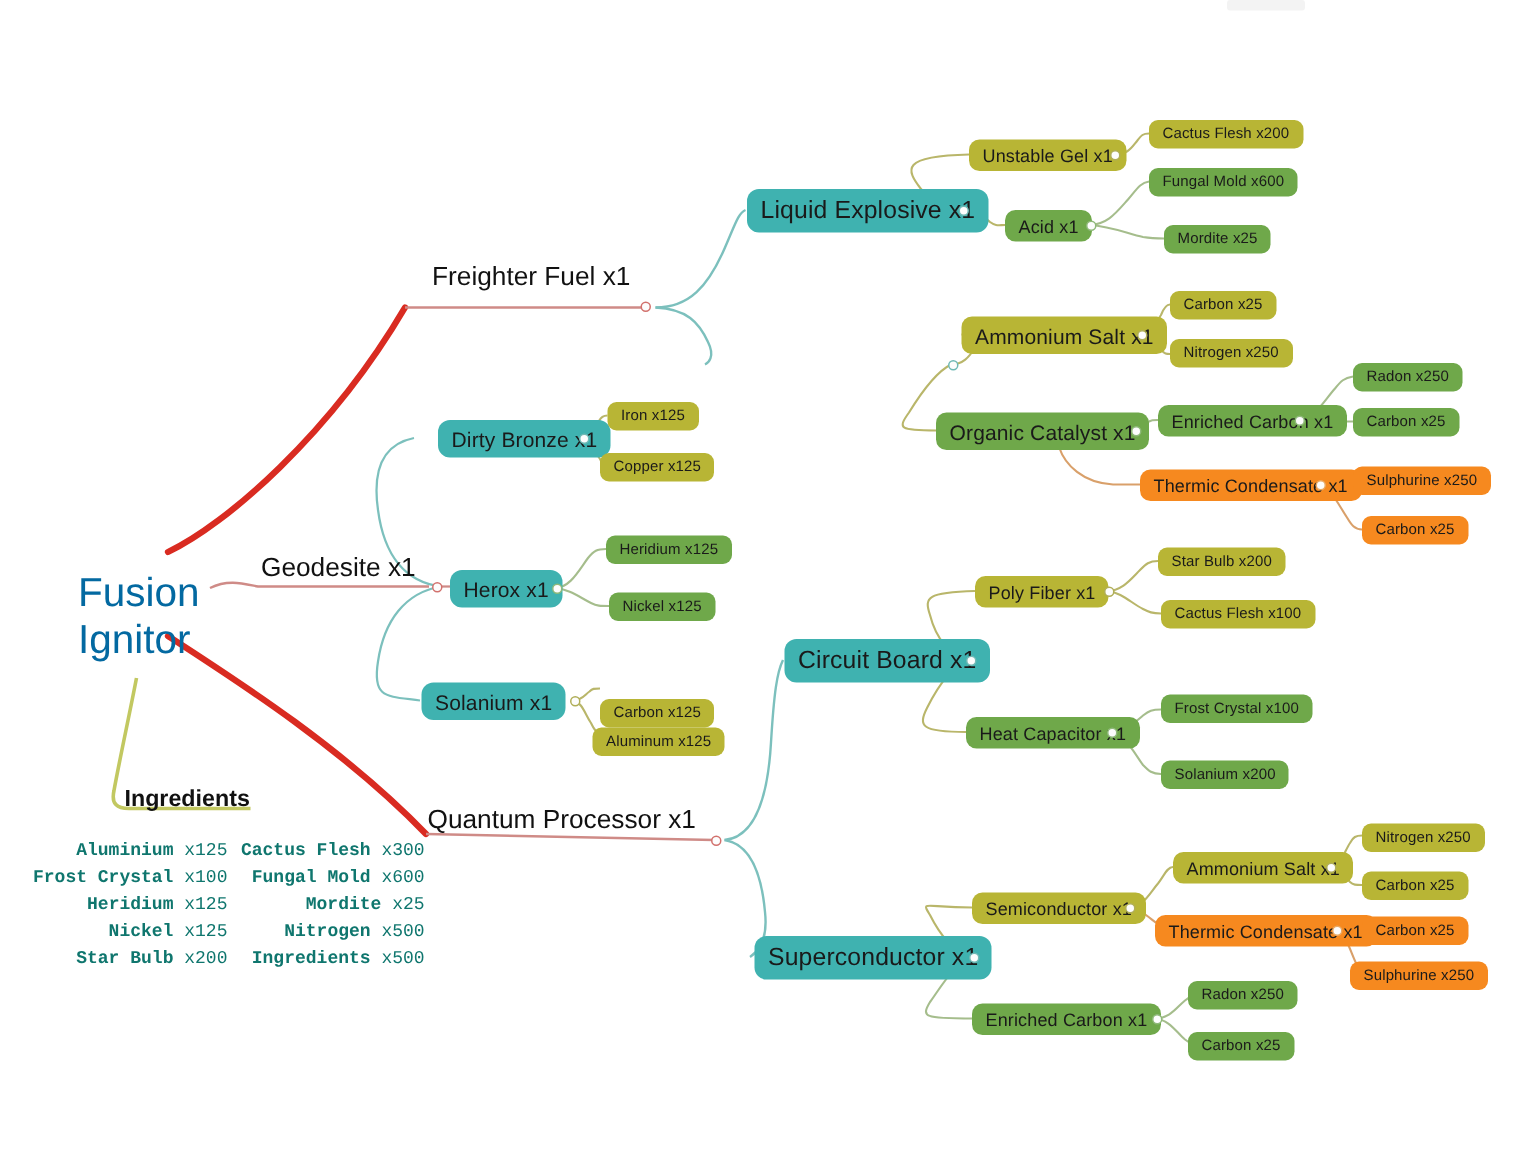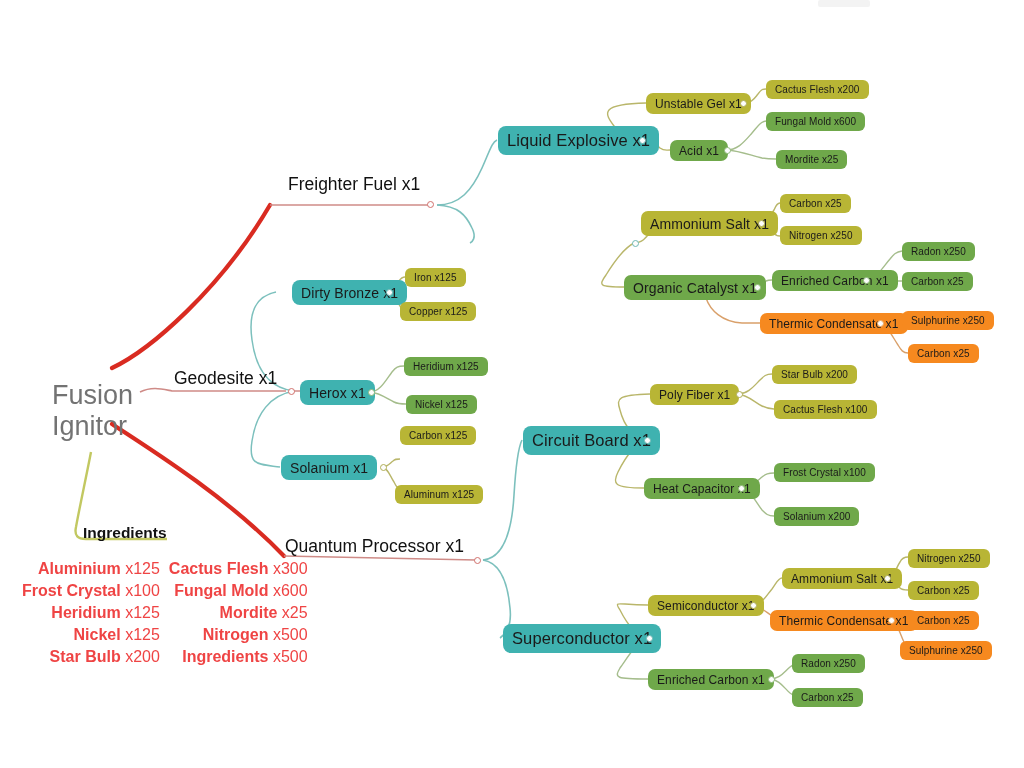--- a/index.html
+++ b/index.html
@@ -34,40 +34,41 @@
   
   .t-l1{font-size:16.5px;height:29px;}
   .t-l2{font-size:14px;height:25px;}
   .t-l3{font-size:12px;height:21px;}
   .t-l4{font-size:10px;height:19px;border-radius:6px;}
 
   .root-title{
     position:absolute;
     font-size:27px;
     line-height:31px;
-    color:#737373;
+    color:#0369a1;
     white-space:pre-line;
   }
   .branch-label{
     position:absolute;
     font-size:17.5px;
     color:#111;
     white-space:nowrap;
   }
   .ing-title{
     position:absolute;
     font-size:15.5px;
     font-weight:bold;
     color:#111;
   }
   .ing-table{
     position:absolute;
-    font-size:16px;
-    color:#ef4444;
+    font-size:12px;
+    color:#0f766e;
     border-collapse:collapse;
+    font-family:Liberation Mono, monospace;
   }
   .ing-table td{
     padding:2px 0 2px 0;
     white-space:nowrap;
     vertical-align:top;
   }
   .ing-table td.c1{text-align:right;width:120px;padding-right:9px;}
   .ing-table td.c2{text-align:right;width:118px;padding-right:9px;}
   .ing-name{font-weight:bold;}
   .ing-qty{font-weight:normal;}
@@ -224,21 +225,21 @@
   <div class="node olive t-l4" style="left:405px;top:268px;">Iron x125</div>
   <div class="node olive t-l4" style="left:400px;top:302px;">Copper x125</div>
 
   <div class="node teal t-l2" style="left:300px;top:380px;">Herox x1</div>
   <div class="handle green-h" style="left:368px;top:389px;"></div>
   <div class="node green t-l4" style="left:404px;top:357px;">Heridium x125</div>
   <div class="node green t-l4" style="left:406px;top:395px;">Nickel x125</div>
 
   <div class="node teal t-l2" style="left:281px;top:455px;">Solanium x1</div>
   <div class="handle olive-h" style="left:380px;top:464px;"></div>
-  <div class="node olive t-l4" style="left:400px;top:426px;">Carbon x125</div>
+  <div class="node olive t-l4" style="left:400px;top:466px;">Carbon x125</div>
   <div class="node olive t-l4" style="left:395px;top:485px;">Aluminum x125</div>
 
   <div class="node teal t-l1" style="left:523px;top:426px;">Circuit Board x1</div>
   <div class="handle teal-h" style="left:644px;top:437px;"></div>
 
   <div class="node olive t-l3" style="left:650px;top:384px;">Poly Fiber x1</div>
   <div class="handle olive-h" style="left:736px;top:391px;"></div>
   <div class="node olive t-l4" style="left:772px;top:365px;">Star Bulb x200</div>
   <div class="node olive t-l4" style="left:774px;top:400px;">Cactus Flesh x100</div>
 

